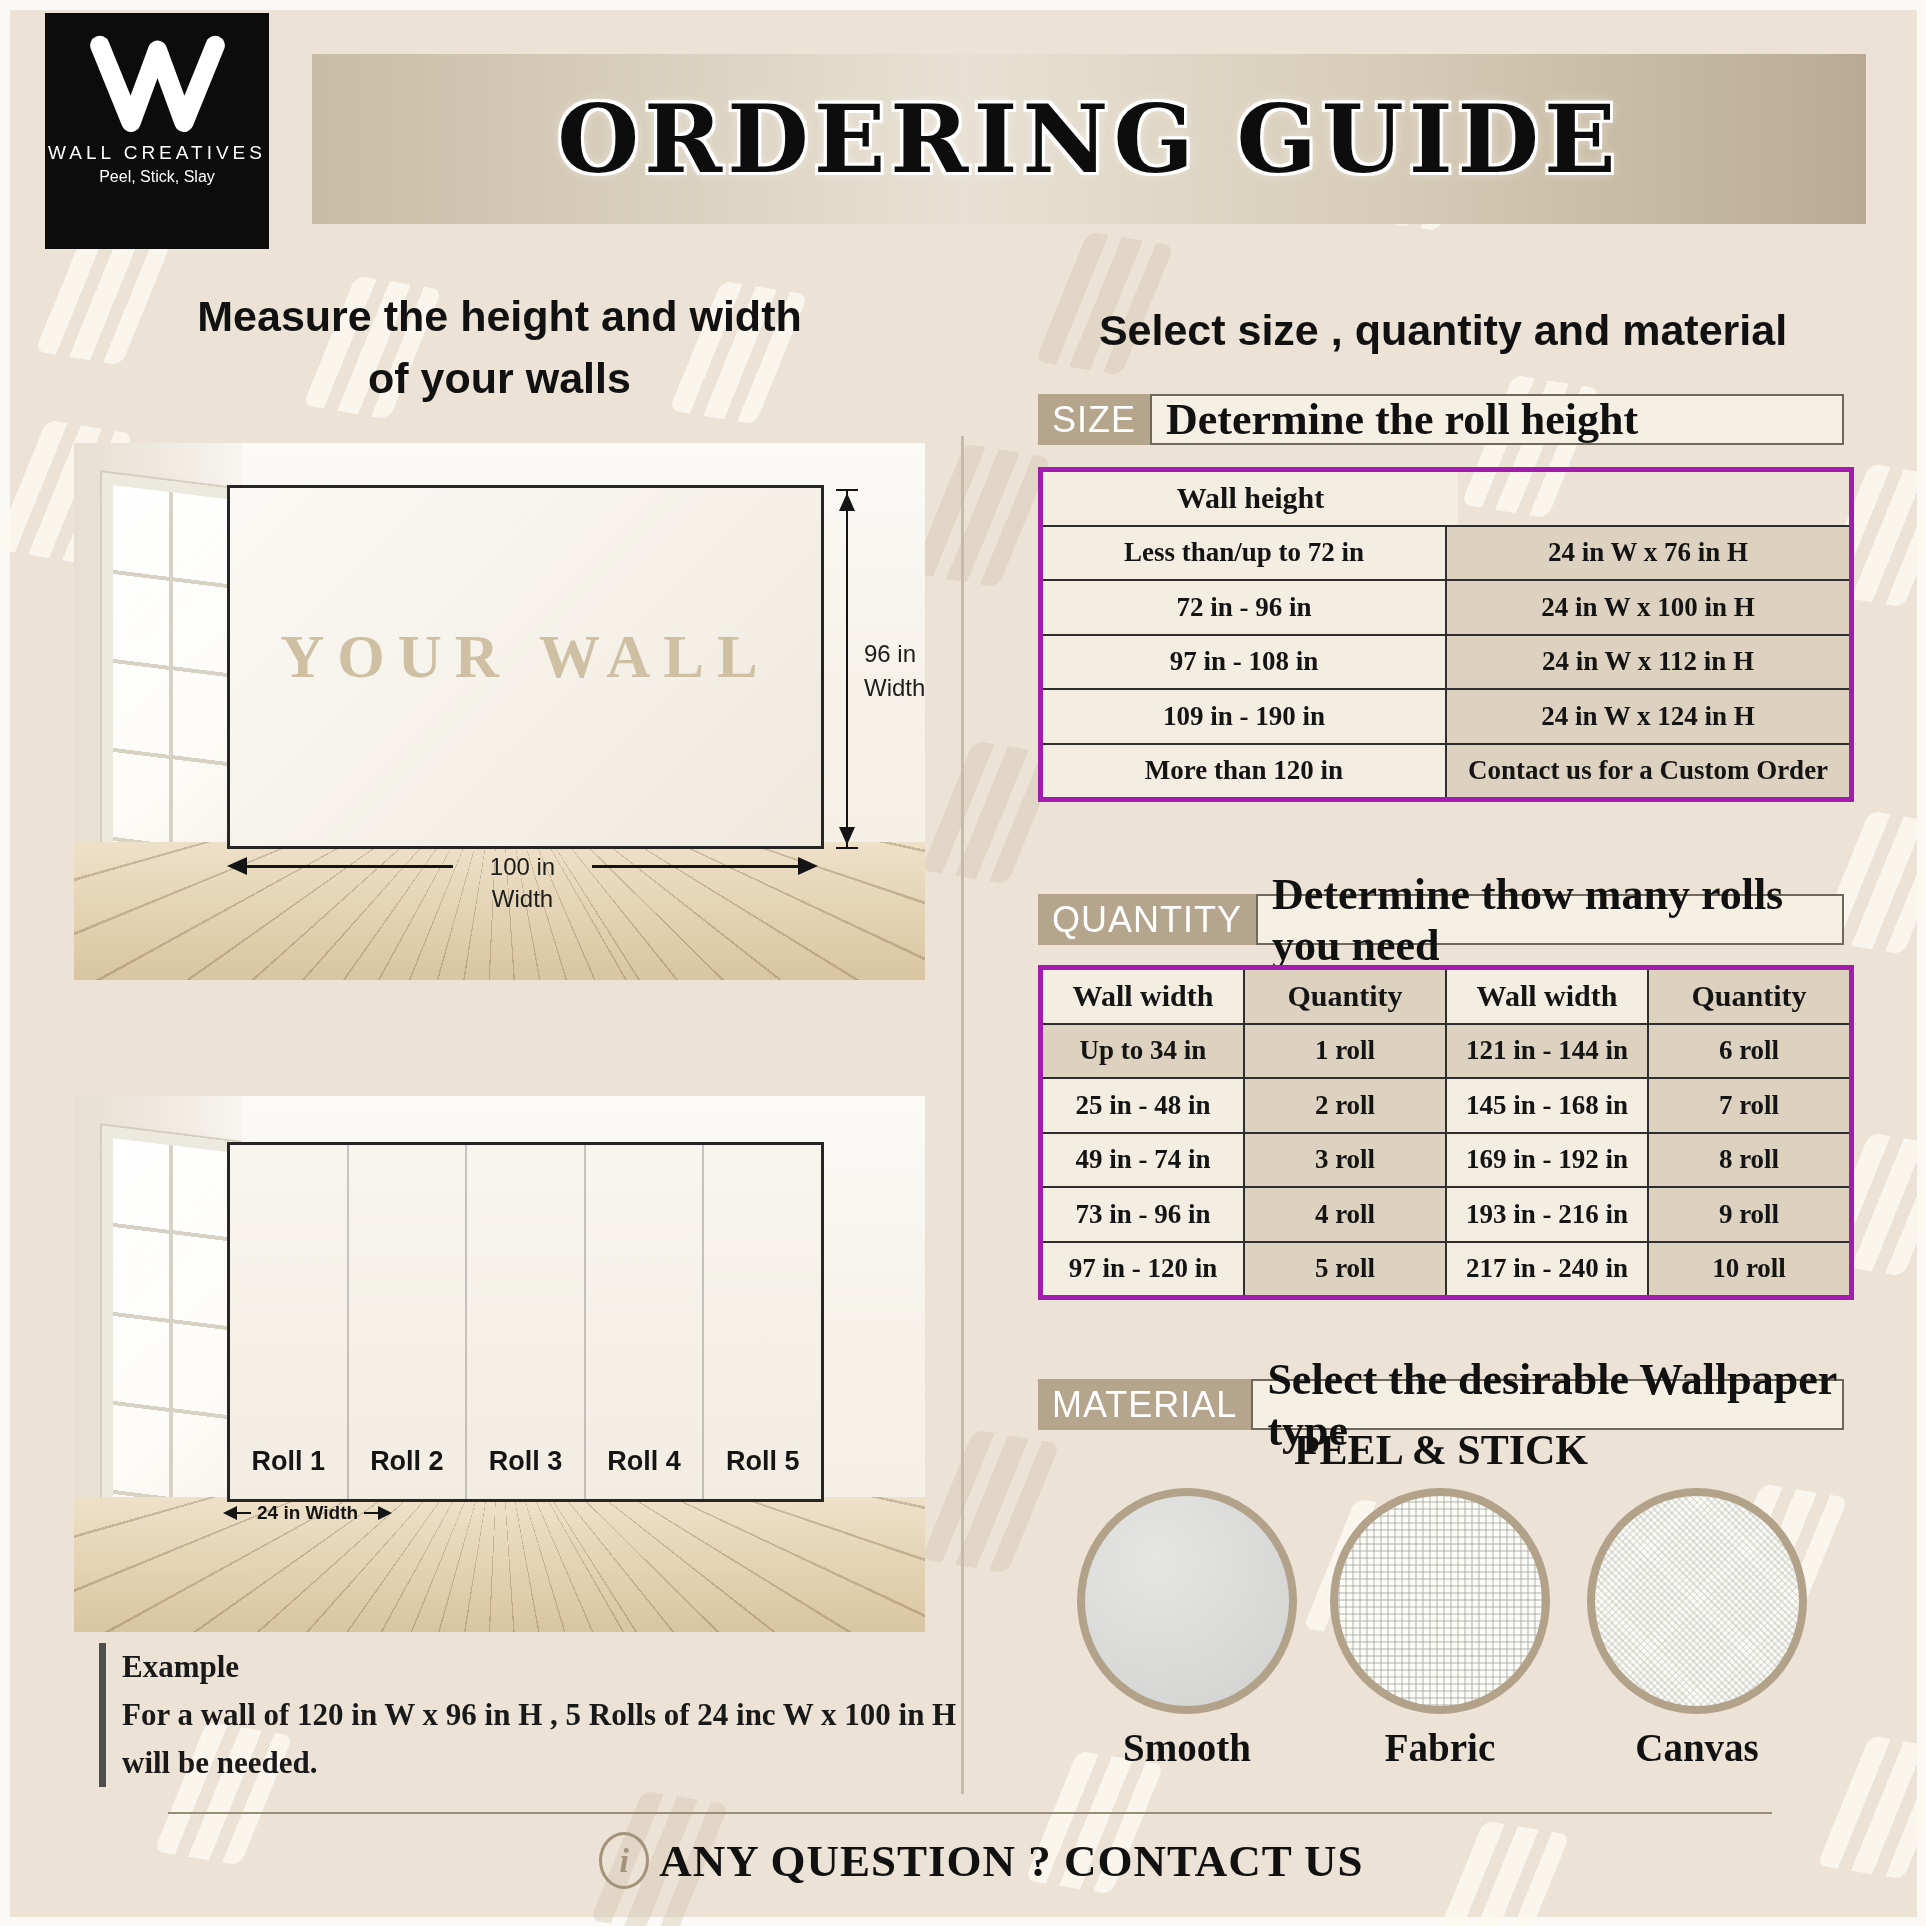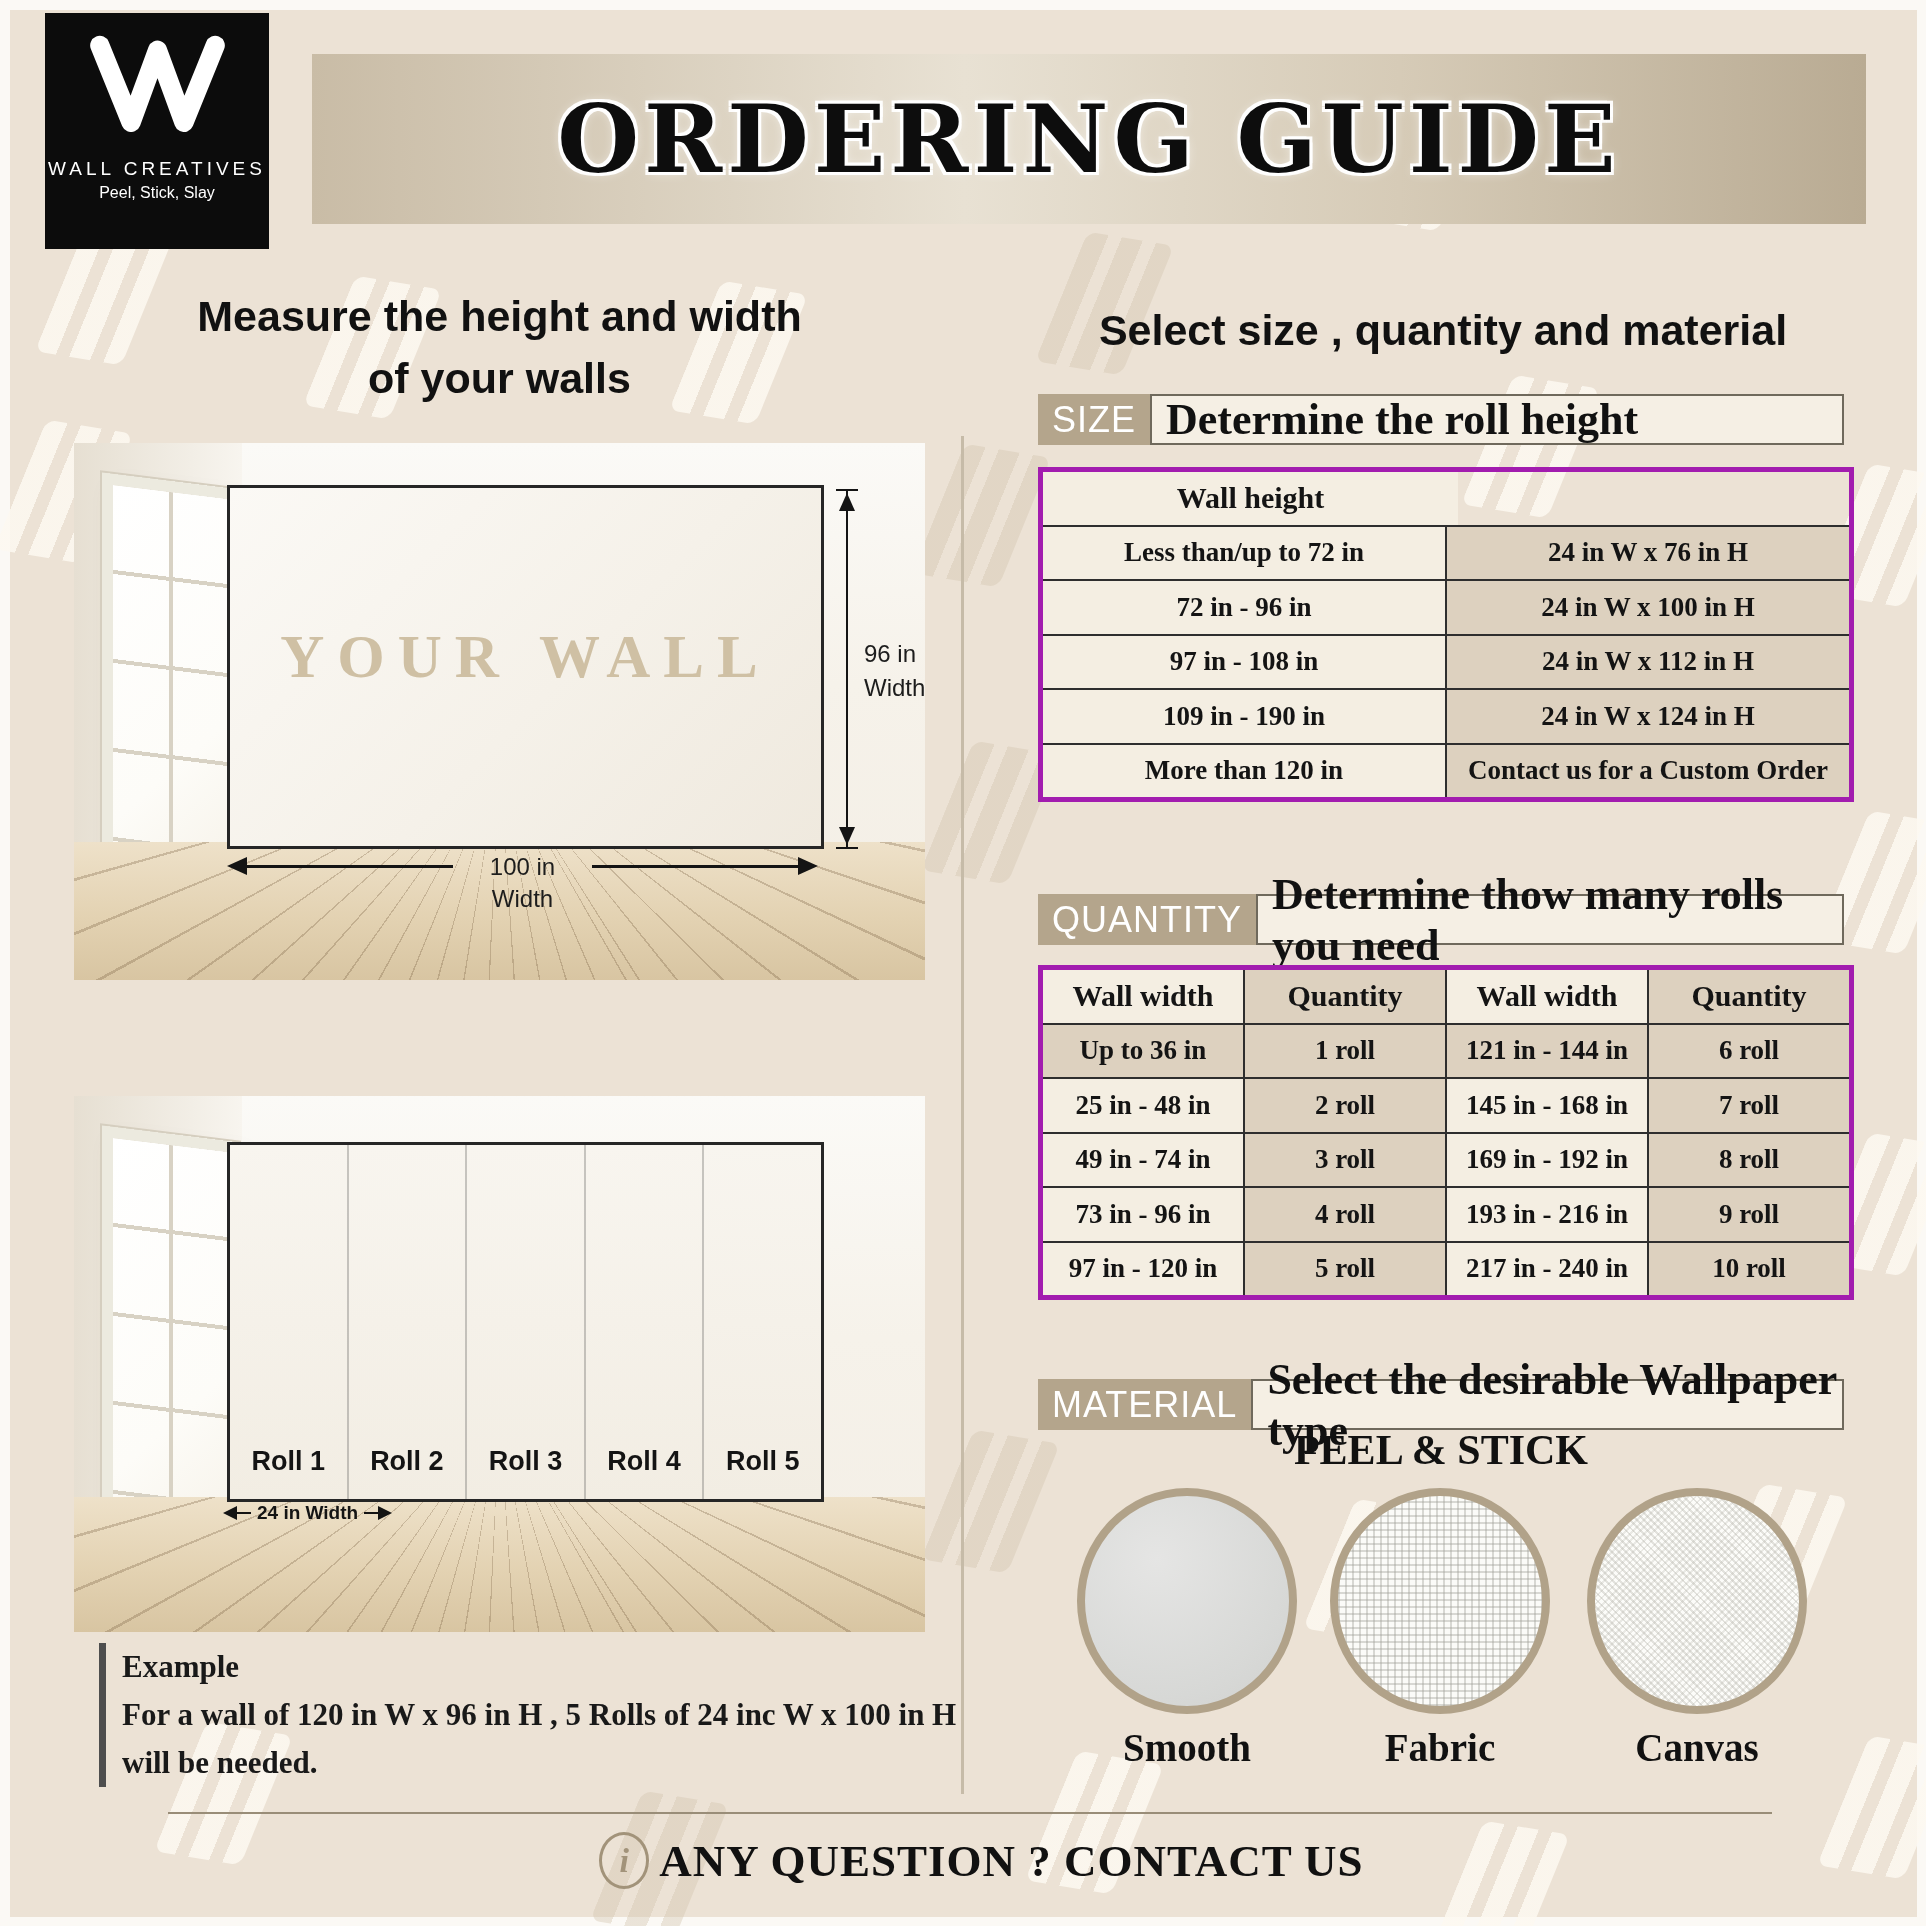--- a/index.html
+++ b/index.html
@@ -8,21 +8,21 @@
   .bg{position:absolute;inset:10px;background:#ece2d5;}
   
   .wm-shape{position:absolute;width:91px;height:131px;border-radius:10px;
     transform:skewX(-14deg) rotate(9deg);
     background:repeating-linear-gradient(90deg,rgba(253,249,241,.85) 0 22px,rgba(253,249,241,0) 22px 36px);}
   .wm-shape.dark{background:repeating-linear-gradient(90deg,rgba(210,196,174,.40) 0 22px,rgba(210,196,174,0) 22px 36px);}
   
   .logo-box{position:absolute;left:45px;top:13px;width:224px;height:236px;background:#0c0c0c;
             display:flex;flex-direction:column;align-items:center;}
   .logo-w{margin-top:18px;}
-  .brand-name{color:#fff;font-size:19px;letter-spacing:4px;margin-top:26px;white-space:nowrap;}
+  .brand-name{color:#fff;font-size:19px;letter-spacing:4px;margin-top:10px;white-space:nowrap;}
   .brand-tagline{color:#fff;font-size:16px;margin-top:4px;white-space:nowrap;}
   .banner{position:absolute;left:312px;top:54px;width:1554px;height:170px;
           background:linear-gradient(90deg,#c9bca6 0%,#e8e1d3 42%,#d6cbb7 70%,#b9ab93 100%);
           display:flex;align-items:center;justify-content:center;}
   .banner-title{font-family:"DejaVu Serif",serif;font-weight:700;font-size:94px;letter-spacing:5px;color:#0d0d0d;
      text-shadow:3px 3px 0 rgba(255,255,255,.95),-3px -3px 0 rgba(255,255,255,.95),
                  3px -3px 0 rgba(255,255,255,.95),-3px 3px 0 rgba(255,255,255,.95),0 0 12px rgba(255,255,255,.7);}
   
   .col-heading{position:absolute;text-align:center;font-weight:700;font-size:43px;line-height:1.45;color:#111;}
   .heading-left{left:74px;top:285px;width:851px;}
@@ -273,21 +273,21 @@
     <div class="section-title">Determine thow many rolls you need</div>
   </div>
   <div class="table qty-table">
     <div class="t-row t-head">
       <div class="t-cell cream">Wall width</div>
       <div class="t-cell tan">Quantity</div>
       <div class="t-cell cream">Wall width</div>
       <div class="t-cell tan">Quantity</div>
     </div>
     <div class="t-row">
-      <div class="t-cell tan">Up to 36 in</div>
+      <div class="t-cell tan">Up to 34 in</div>
       <div class="t-cell tan">1 roll</div>
       <div class="t-cell tan">121 in - 144 in</div>
       <div class="t-cell tan">6 roll</div>
     </div>
     <div class="t-row">
       <div class="t-cell cream">25 in - 48 in</div>
       <div class="t-cell tan">2 roll</div>
       <div class="t-cell cream">145 in - 168 in</div>
       <div class="t-cell tan">7 roll</div>
     </div>

